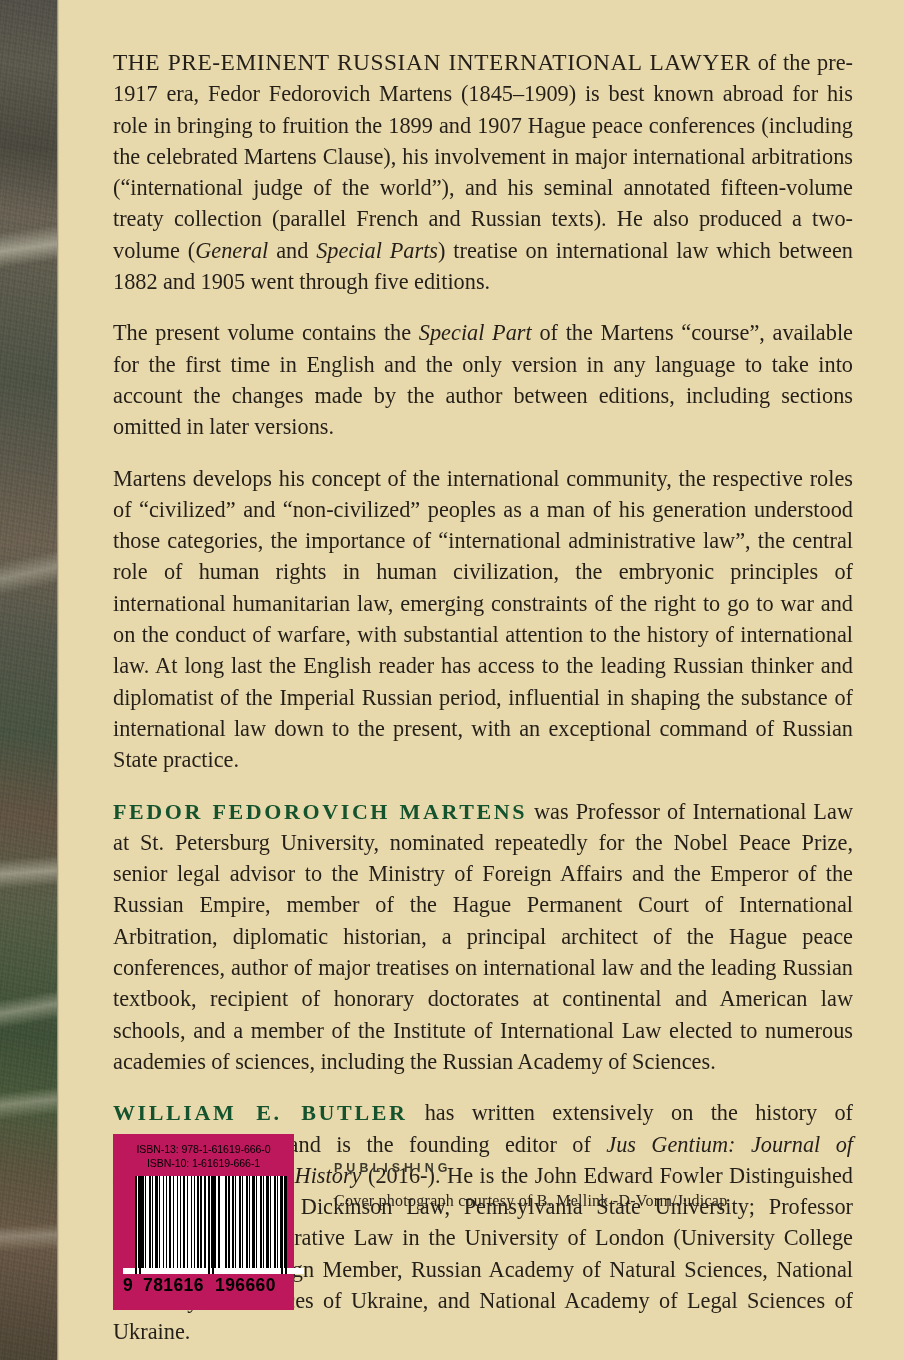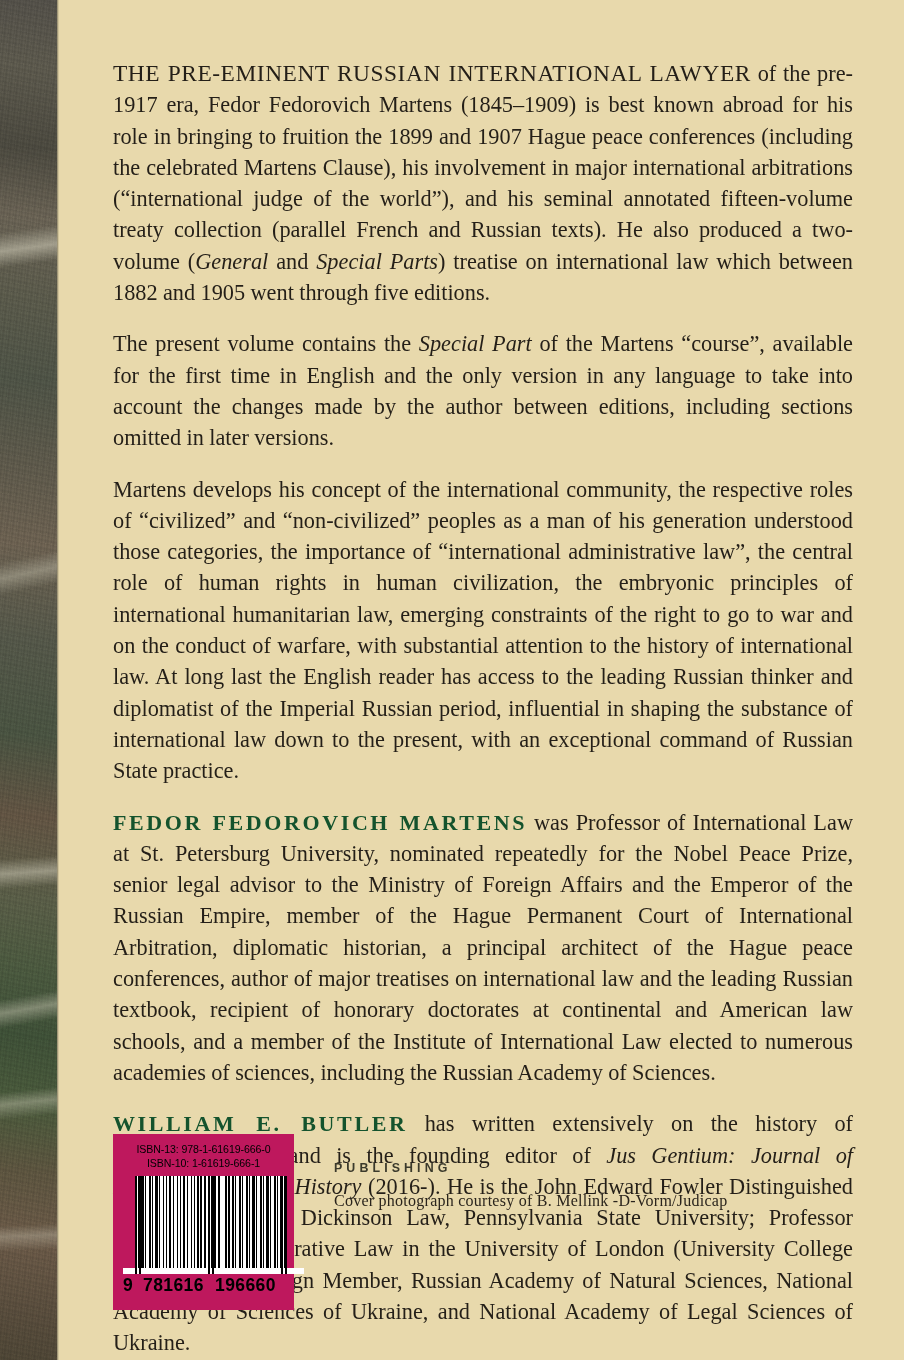--- a/index.html
+++ b/index.html
@@ -67,21 +67,21 @@
     top: 0;
     width: 2px;
     height: 1360px;
     background: linear-gradient(to right, rgba(60,58,46,0.55), rgba(232,217,172,0));
   }
 
   
   .blurb {
     position: absolute;
     left: 113px;
-    top: 11px;
+    top: 0;
     width: 740px;
     height: 1036px;
   }
 
   p.para {
     margin: 0 0 20px 0;
     font-size: 22.3px;
     line-height: 31.3px;
     color: #241f18;
     text-align: justify;

